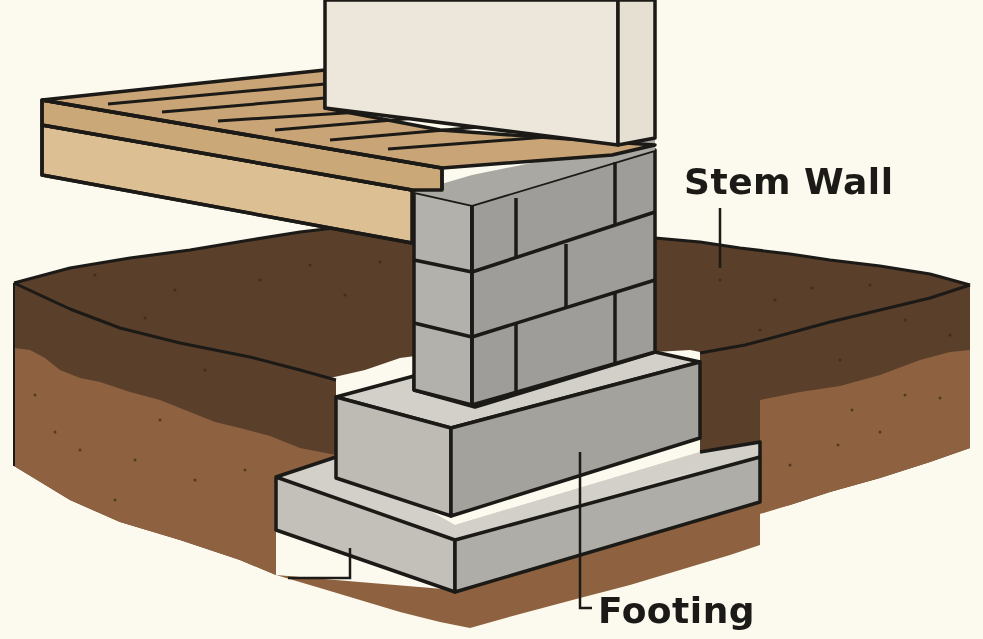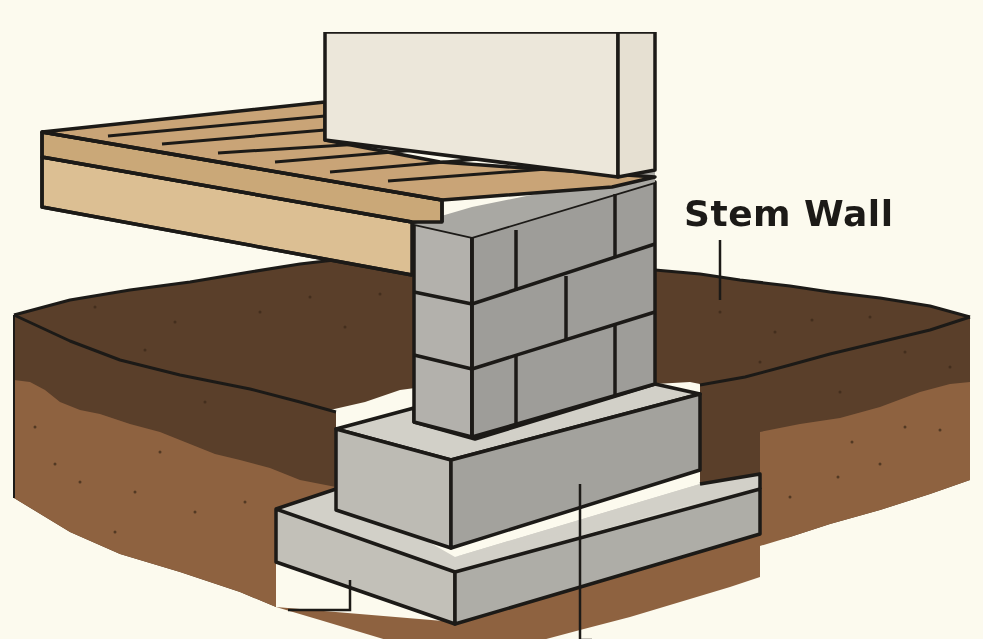--- a/index.html
+++ b/index.html
@@ -8,21 +8,20 @@
       width: 983px;
       height: 639px;
       overflow: hidden;
       background: #fcfaee;
     }
     .canvas {
       position: relative;
       width: 983px;
       height: 450px;
       background: #fcfaee;
-      margin-top: 32px;
     }
     .canvas svg.illustration {
       position: absolute;
       left: 0;
       top: 0;
       width: 983px;
       height: 639px;
     }
     .label {
       position: absolute;
@@ -179,13 +178,14 @@
     </g>
 
     <g stroke="#1c1a17" stroke-width="2.5" fill="none">
       <path d="M720,208 L720,268"></path>
       <path d="M288,578 L350,578 L350,548"></path>
       <path d="M580,452 L580,608 L592,608"></path>
     </g>
   </svg>
 
   <div class="label label-stem-wall">Stem Wall</div>
+  <div class="label label-footing">Footing</div>
 </div>
 
 </body></html>

